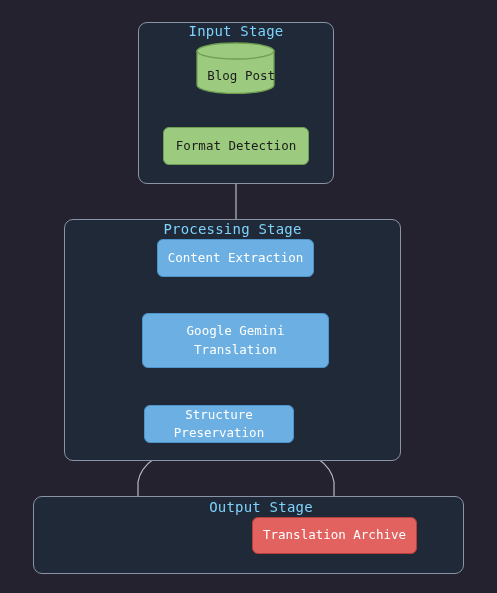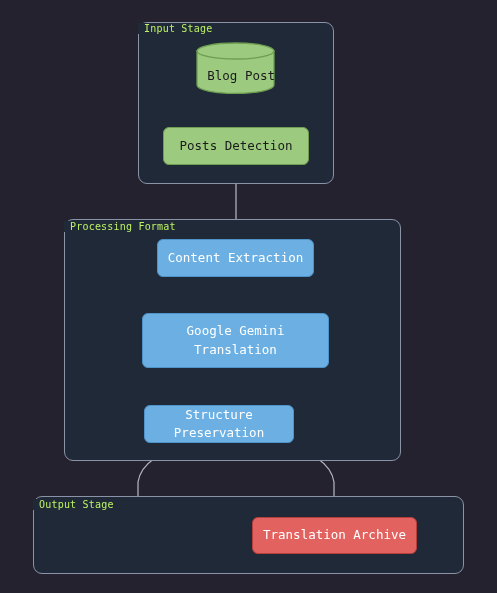--- a/index.html
+++ b/index.html
@@ -35,23 +35,23 @@
     box-sizing: border-box;
     background: #1f2937;
     border: 1px solid #8b93a7;
     border-radius: 9px;
     z-index: 2;
   }
   .cluster-title {
     position: absolute;
     left: 0;
     right: 0;
-    text-align: left;
-    color: #bef264;
-    font-size: 10px;
+    text-align: center;
+    color: #7dd3fc;
+    font-size: 14px;
     letter-spacing: 0.2px;
     white-space: nowrap;
     z-index: 6;
   }
   .cluster-title-bg {
     background: #1f2937;
     padding: 0 6px;
     display: inline-block;
   }
   
@@ -130,25 +130,25 @@
   </div>
 
   <div class="node-cylinder" style="left:196px; top:42px; width:79px; height:52px;">
     <svg class="cyl-svg" width="79" height="52" viewBox="0 0 79 52">
       <path d="M1,9 L1,43 A38.5,8.5 0 0 0 78,43 L78,9 Z" fill="#9ccb7f" stroke="#6f9e52" stroke-width="1.3"></path>
       <ellipse cx="39.5" cy="9" rx="38.5" ry="8" fill="#9ccb7f" stroke="#6f9e52" stroke-width="1.3"></ellipse>
     </svg>
     <div class="cyl-label" style="top:26px;">Blog Post</div>
   </div>
 
-  <div class="node node-green" style="left:163px; top:127px; width:146px; height:38px;">Posts Detection</div>
+  <div class="node node-green" style="left:163px; top:127px; width:146px; height:38px;">Format Detection</div>
 
   <div class="cluster" style="left:64px; top:219px; width:337px; height:242px;"></div>
   <div class="cluster-title" style="left:64px; top:221px; width:337px;">
-    <span class="cluster-title-bg">Processing Format</span>
+    <span class="cluster-title-bg">Processing Stage</span>
   </div>
 
   <div class="node node-blue" style="left:142px; top:313px; width:187px; height:55px;">Google Gemini
 Translation</div>
 
   <div class="node node-blue" style="left:157px; top:239px; width:157px; height:38px;">Content Extraction</div>
 
   <div class="node node-blue" style="left:144px; top:405px; width:150px; height:38px;">Structure Preservation</div>
 
   <div class="cluster" style="left:33px; top:496px; width:431px; height:78px;"></div>

